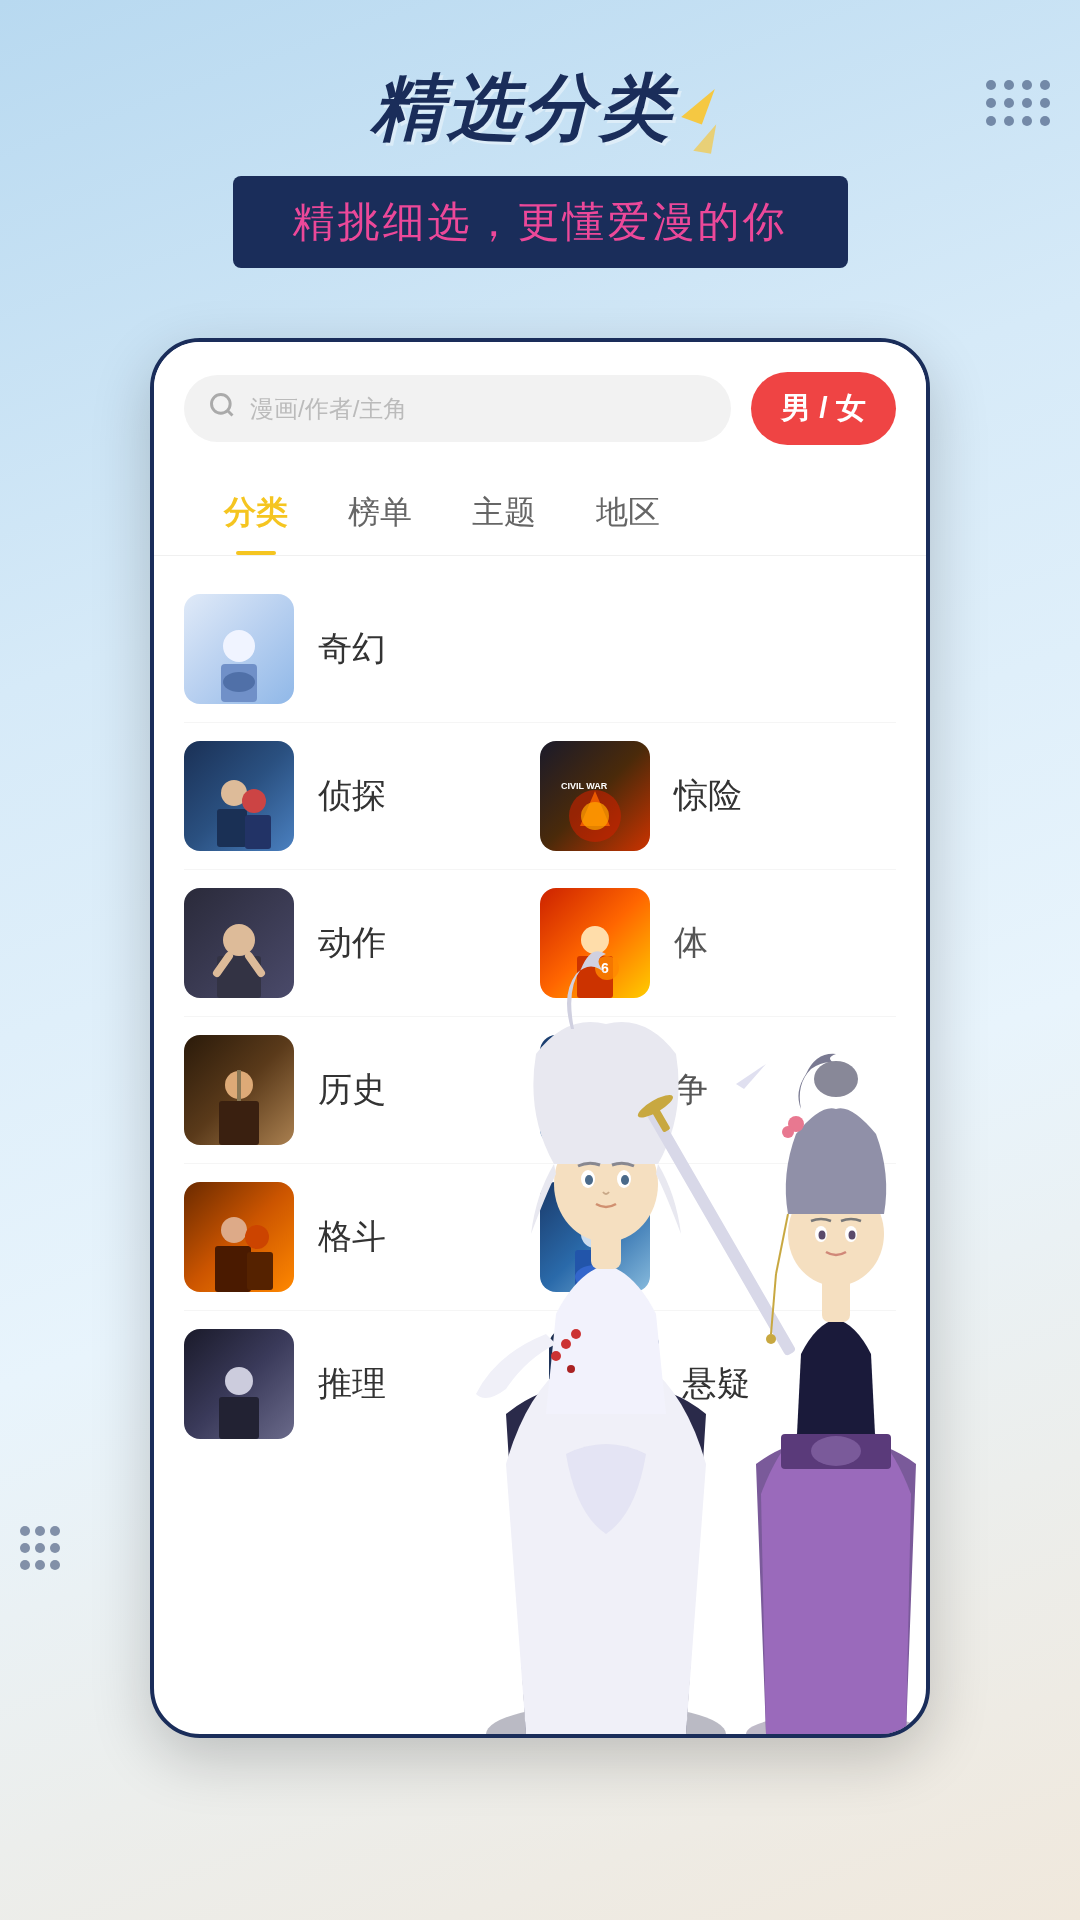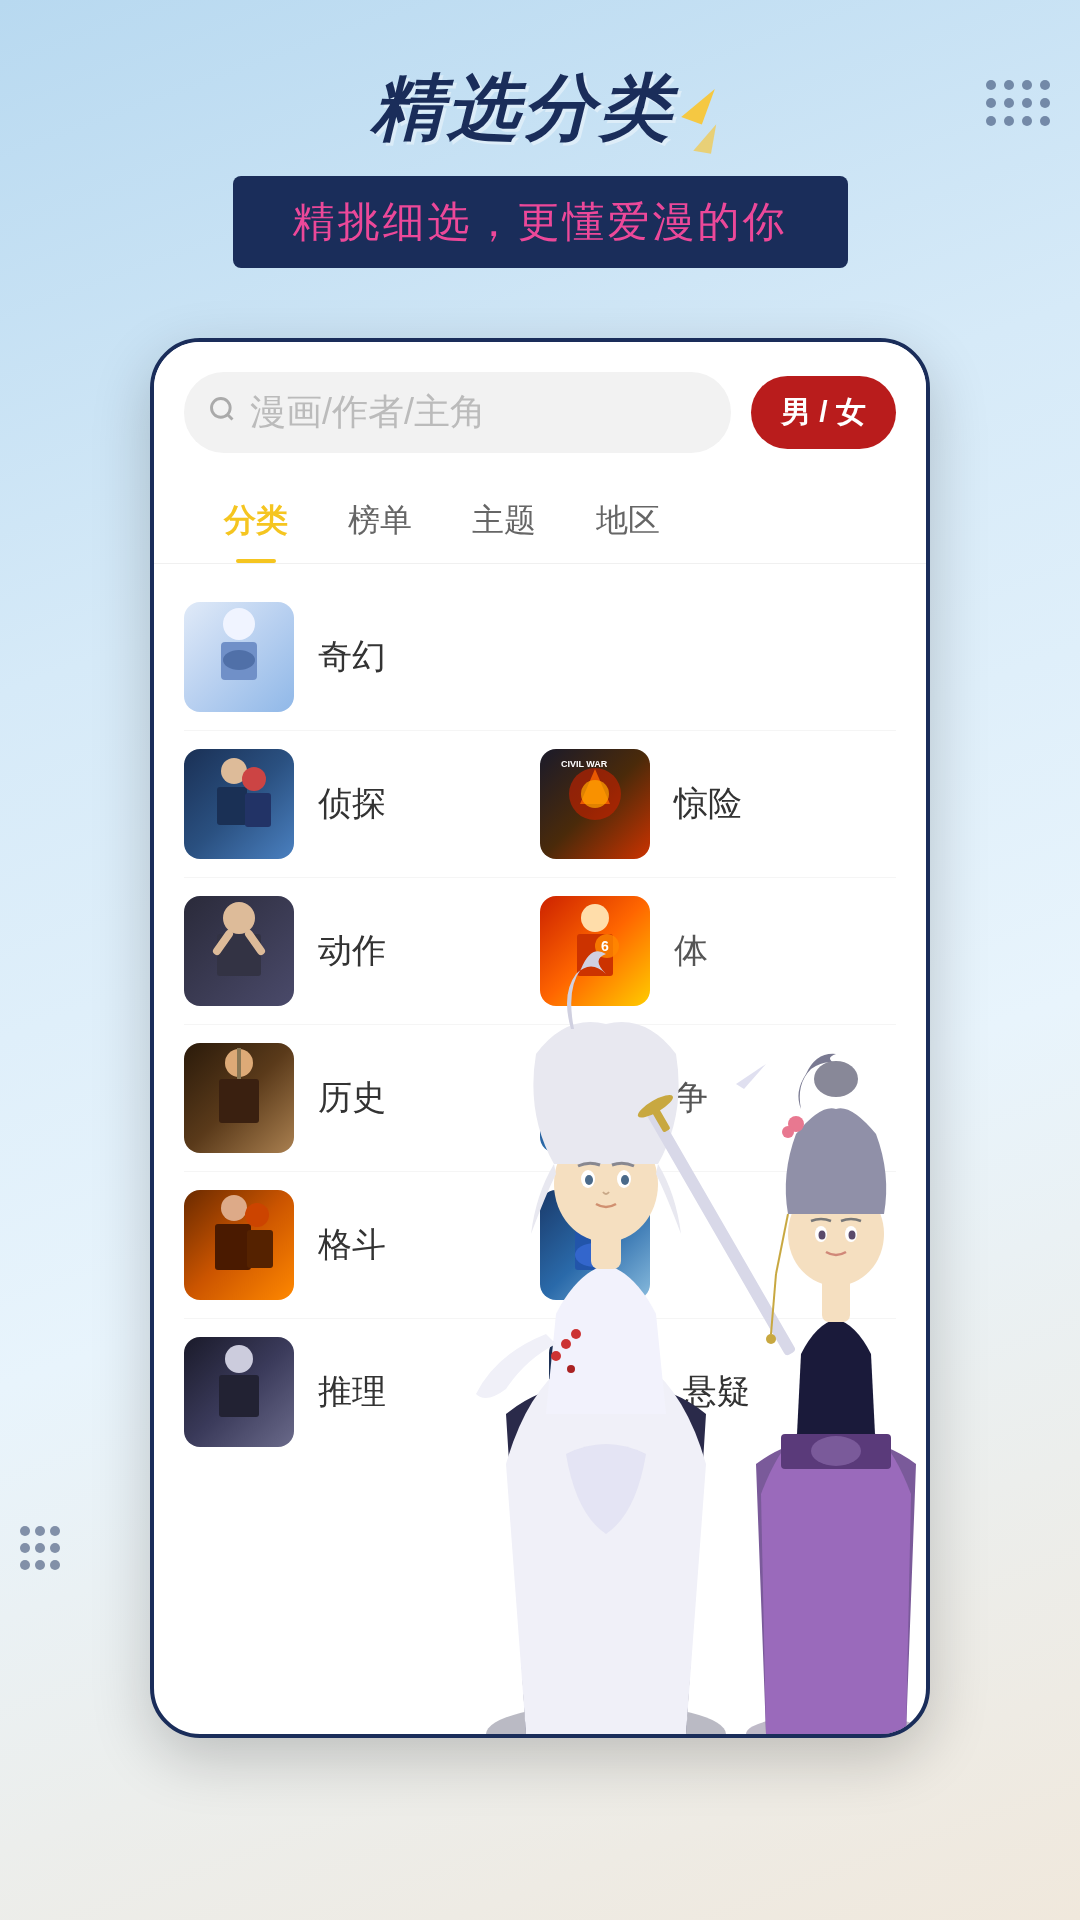--- a/index.html
+++ b/index.html
@@ -134,26 +134,26 @@
       padding: 16px 24px;
       gap: 14px;
     }
 
     .search-icon-svg {
       color: #aaa;
       font-size: 28px;
     }
 
     .search-placeholder {
-      font-size: 36px;
+      font-size: 24px;
       color: #bbb;
     }
 
     .gender-toggle {
-      background: #b91c1c;
+      background: #ef4444;
       border-radius: 40px;
       padding: 16px 30px;
       font-size: 30px;
       font-weight: 700;
       color: white;
       cursor: pointer;
       white-space: nowrap;
     }
 
     
@@ -220,21 +220,21 @@
       font-weight: 500;
       color: #333;
     }
 
     
     .manga-img {
       width: 110px;
       height: 110px;
       border-radius: 16px;
       display: flex;
-      align-items: flex-start;
+      align-items: flex-end;
       justify-content: center;
       font-size: 28px;
       font-weight: bold;
       color: white;
       position: relative;
       overflow: hidden;
     }
 
     
     .char-svg-container {

